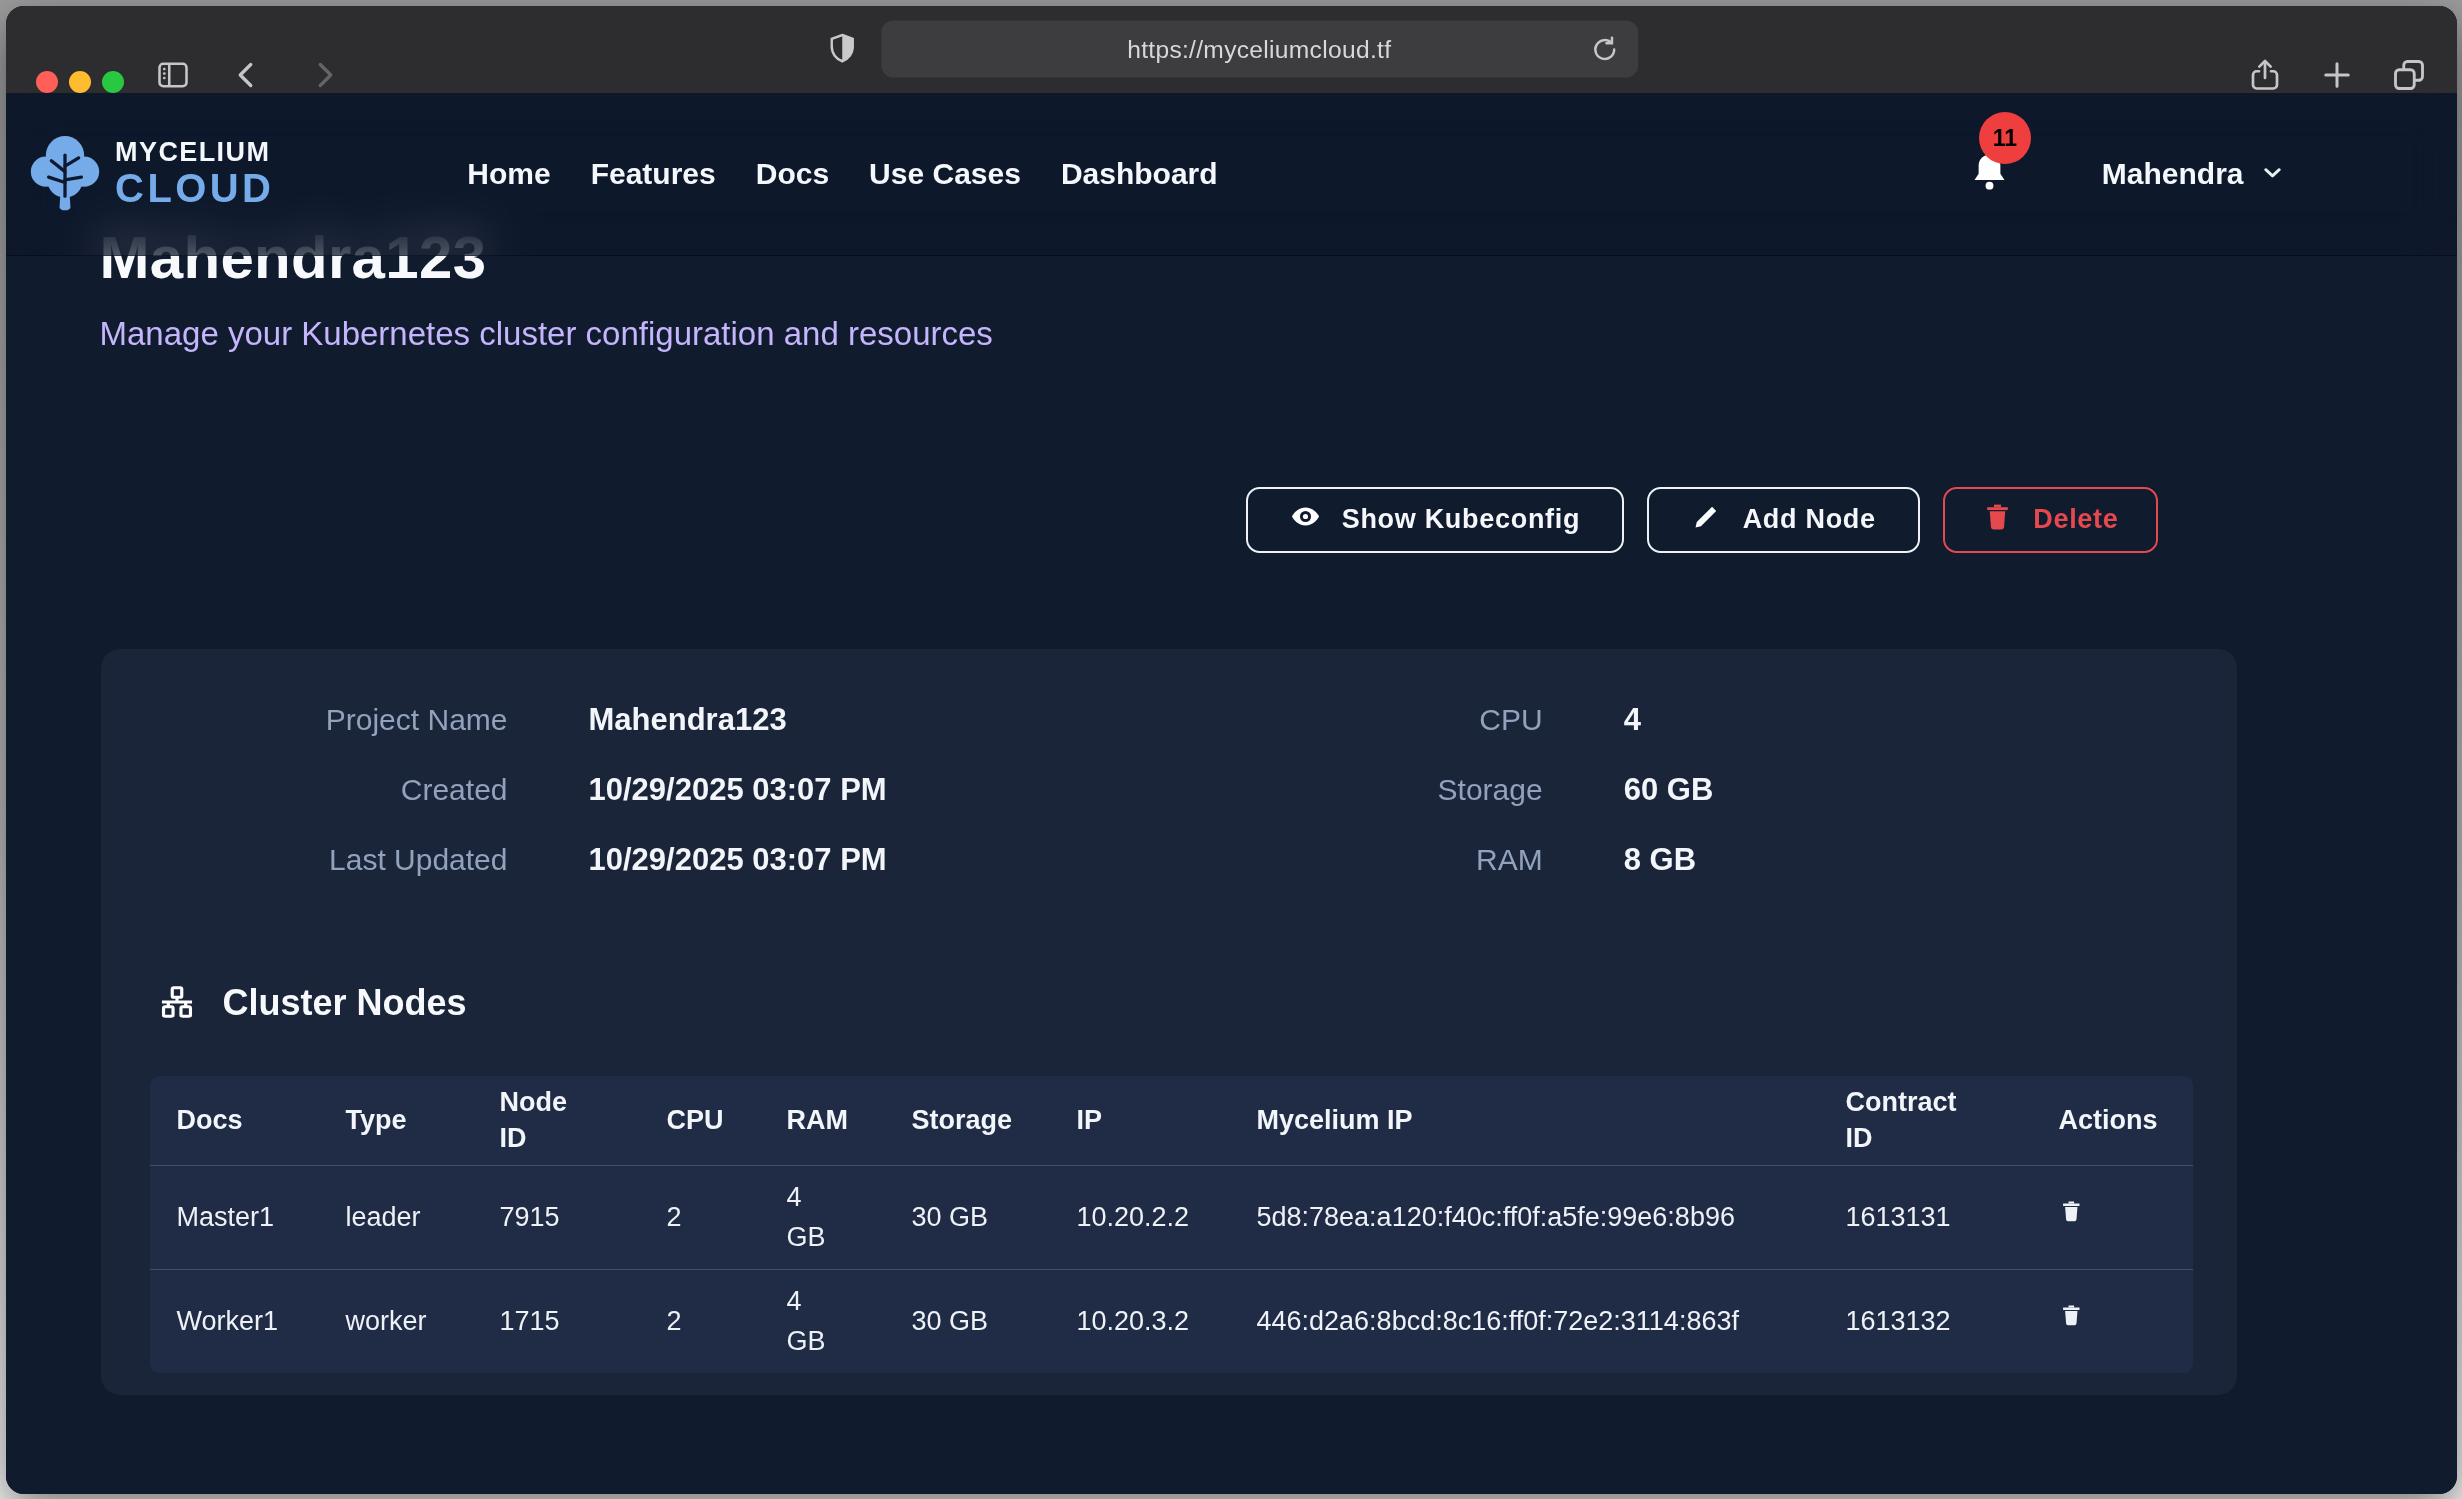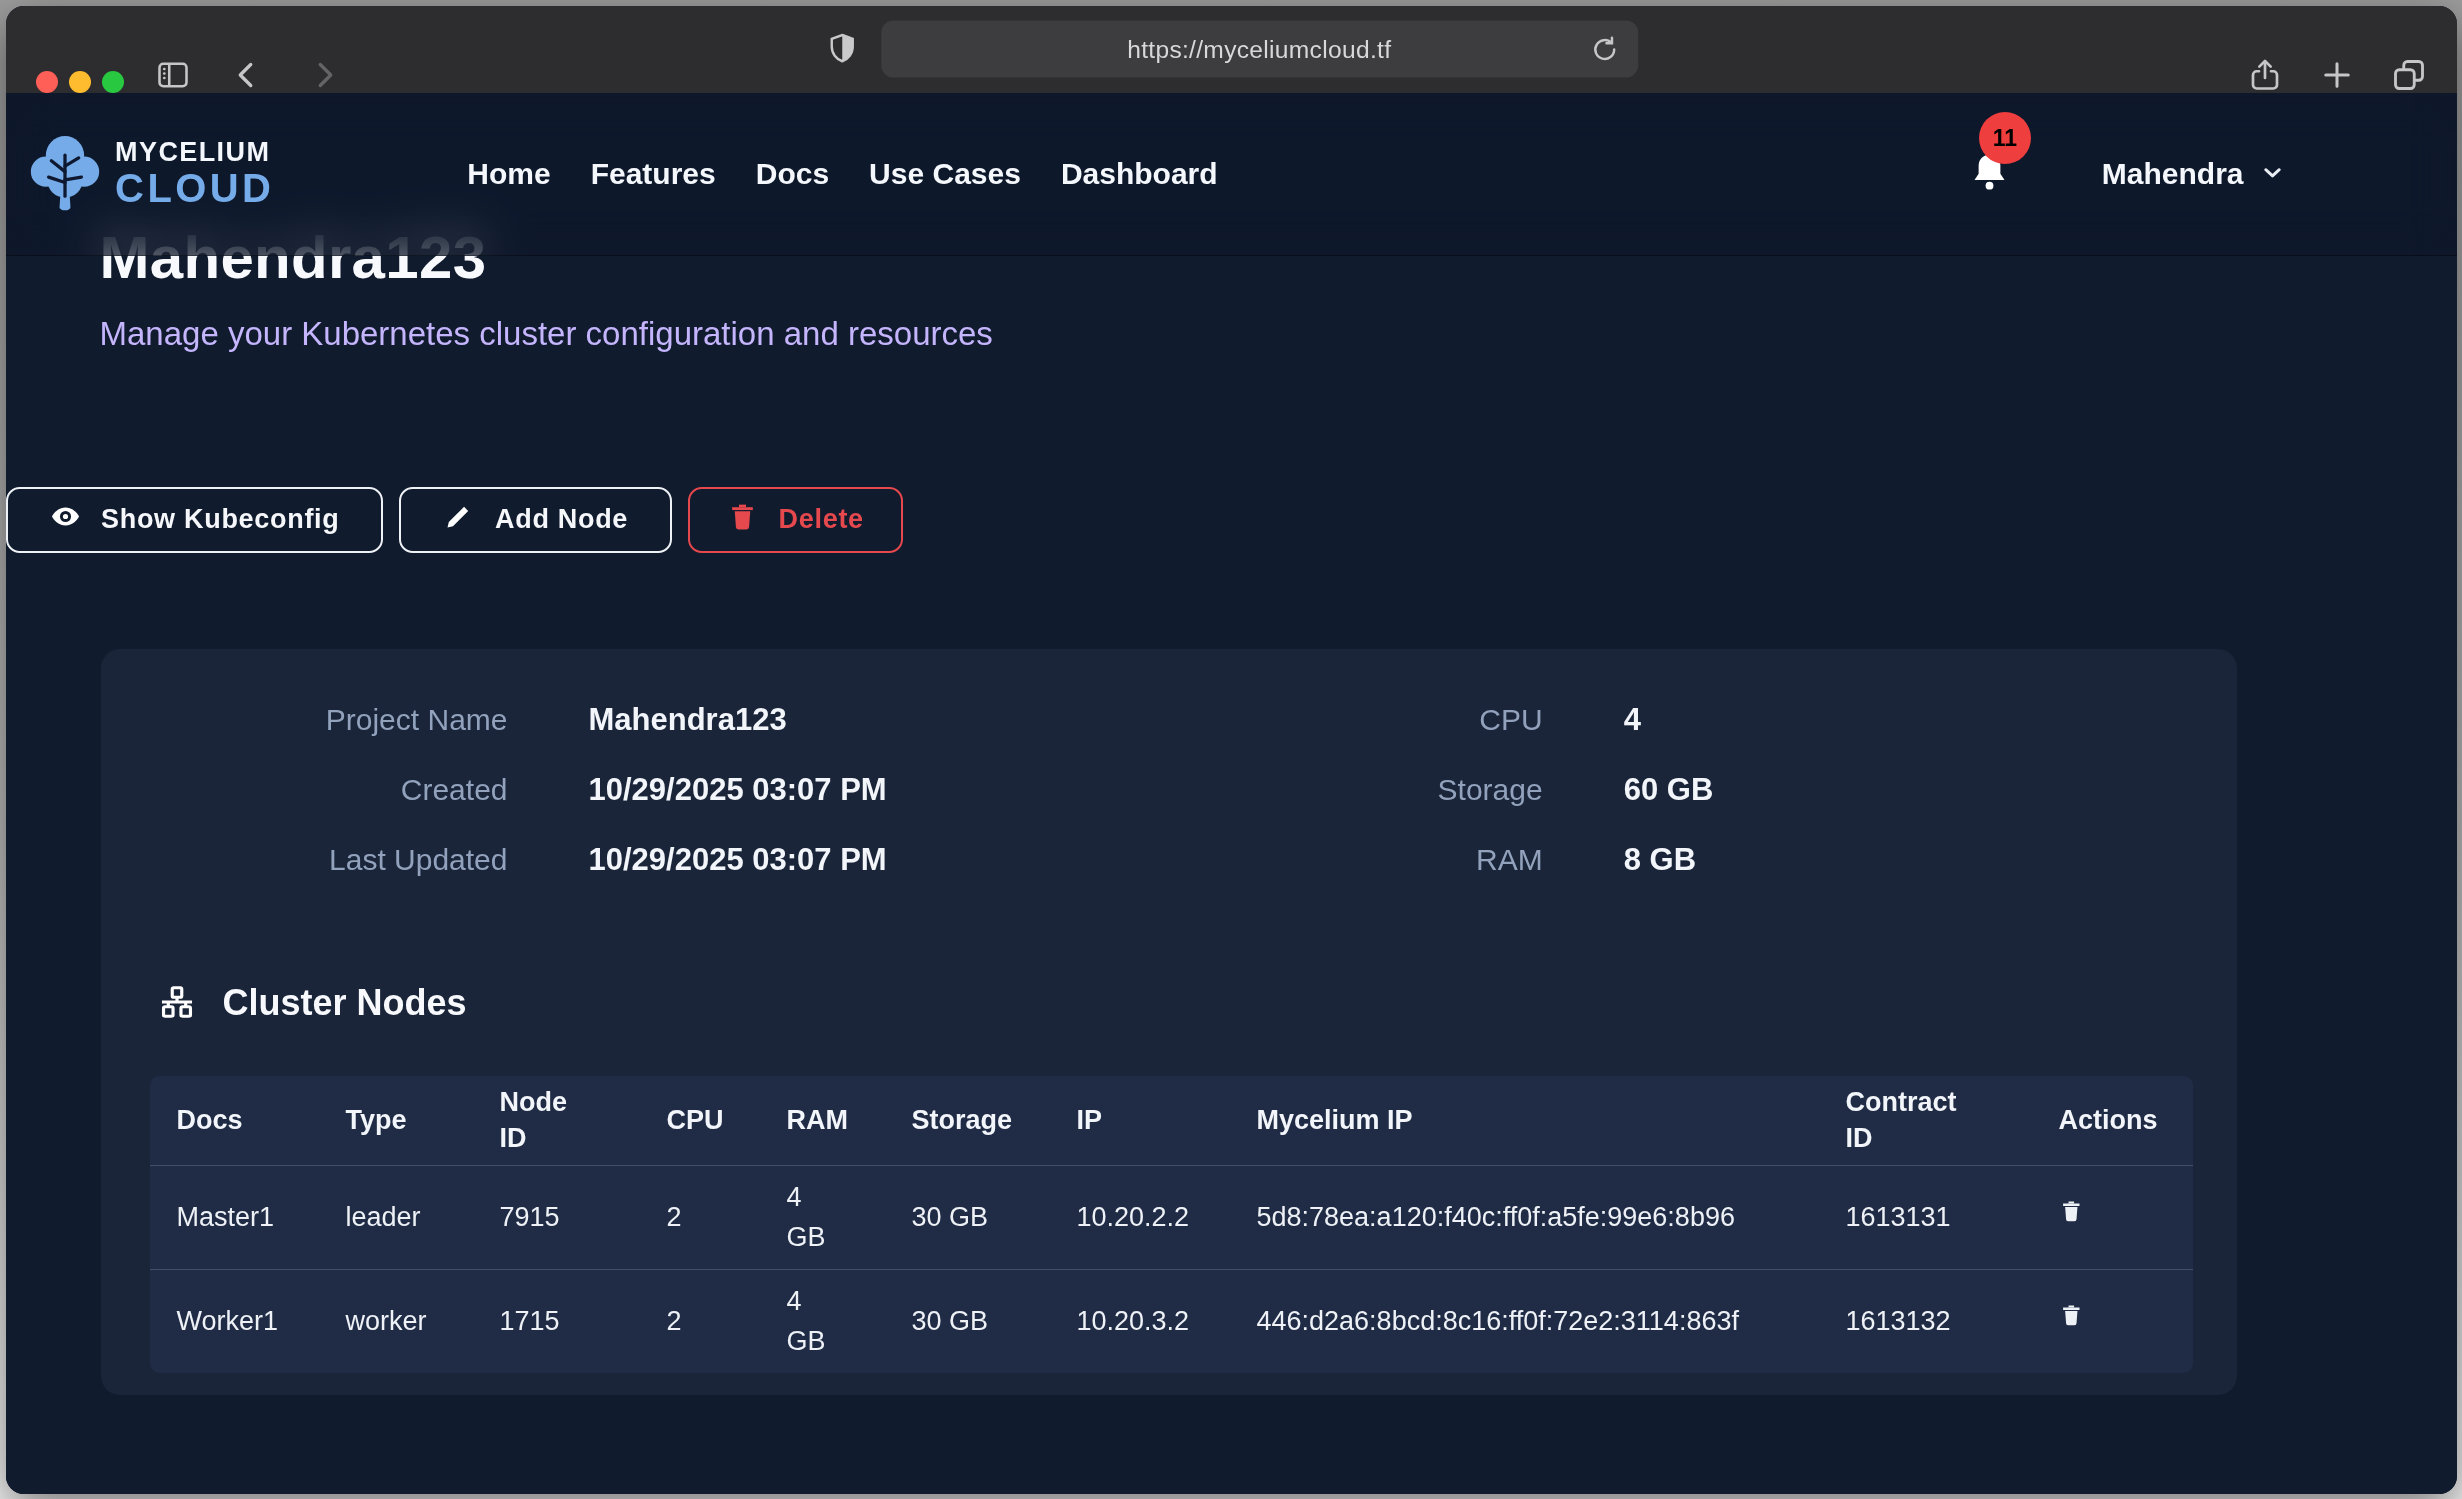--- a/index.html
+++ b/index.html
@@ -74,21 +74,21 @@
     display:flex;align-items:center;justify-content:center;box-sizing:border-box;padding:0 5.5px;
   }
   .user-menu{display:flex;align-items:center;gap:15px;cursor:pointer;}
   .user-name{font-size:30px;font-weight:600;color:#f4f7fb;}
   .user-menu svg{width:27px;height:27px;color:#e8edf4;}
   
   .page-title{
     margin:133px 0 0 94px;font-size:60px;line-height:1.05;font-weight:700;color:#f7f9fc;letter-spacing:0.3px;
   }
   .page-subtitle{margin:26px 0 0 94px;font-size:33px;color:#c4b5fd;font-weight:400;}
-  .actions{display:flex;justify-content:flex-start;gap:16px;padding-right:299px;margin-top:134px;}
+  .actions{display:flex;justify-content:flex-end;gap:23px;padding-right:299px;margin-top:134px;}
   .btn{
     display:inline-flex;align-items:center;gap:20.5px;height:66px;padding:0 42px;
     background:transparent;border:2.7px solid #eef2f7;border-radius:13.7px;
     color:#f5f7fa;font-size:27px;font-weight:700;cursor:pointer;
     font-family:inherit;letter-spacing:0.7px;
   }
   .btn svg{width:31px;height:31px;}
   .btn.danger{border-color:var(--danger);color:var(--danger);padding:0 37px;}
   
   .card{

